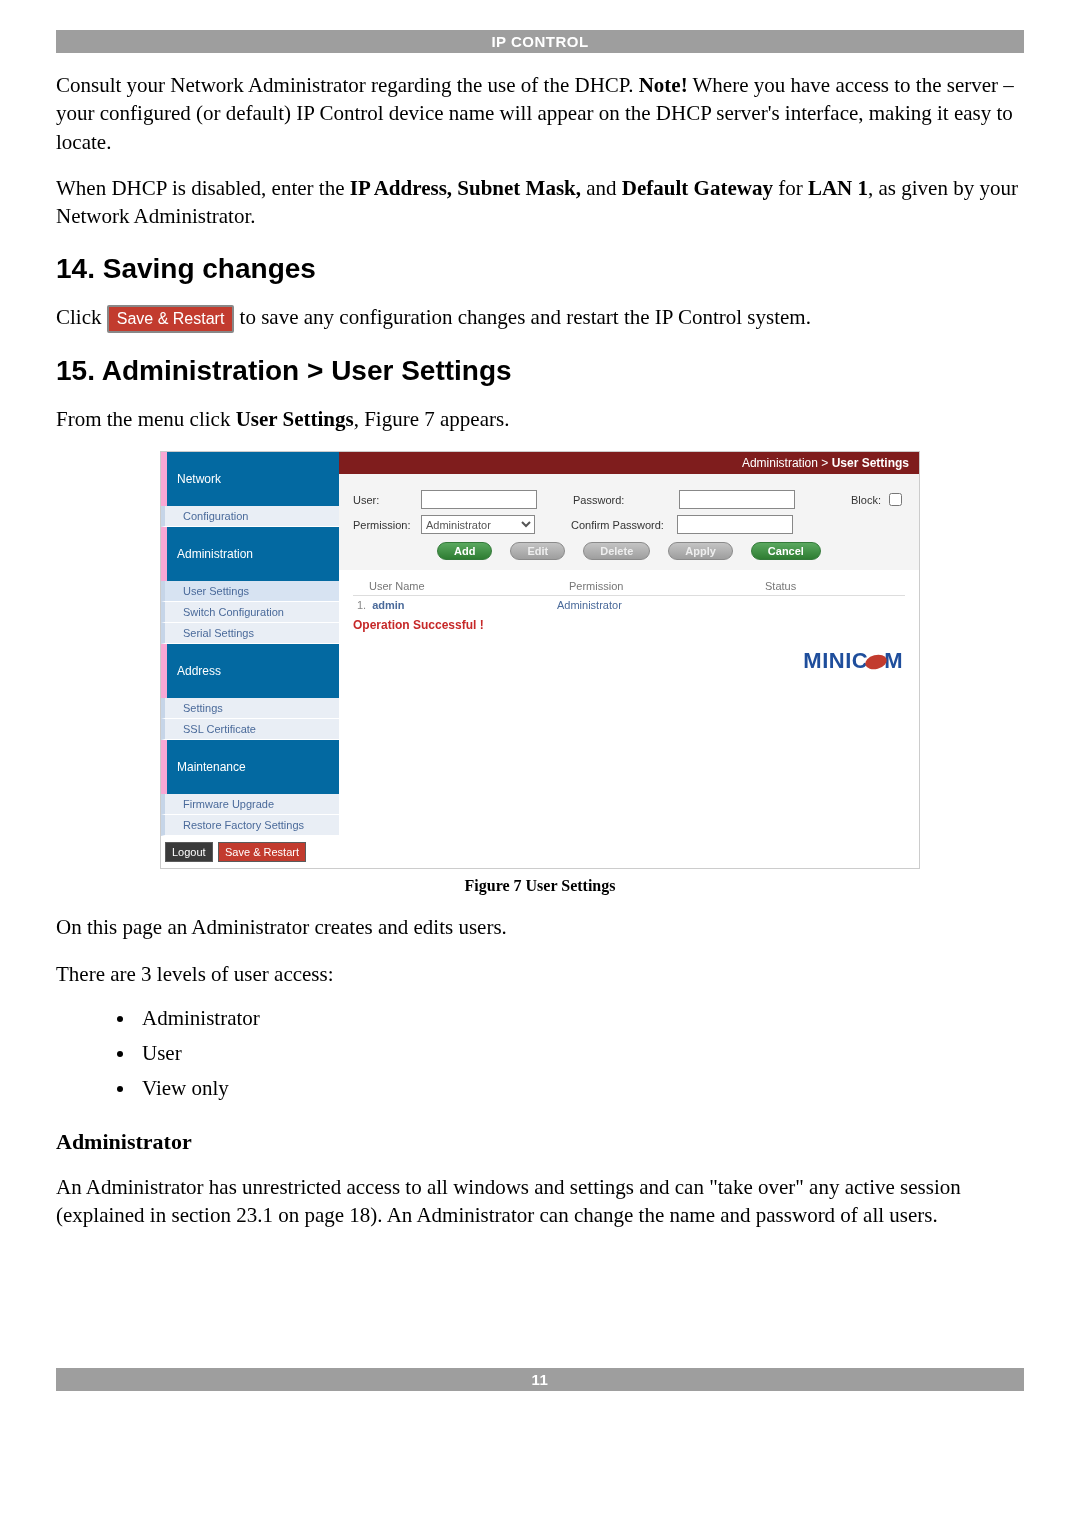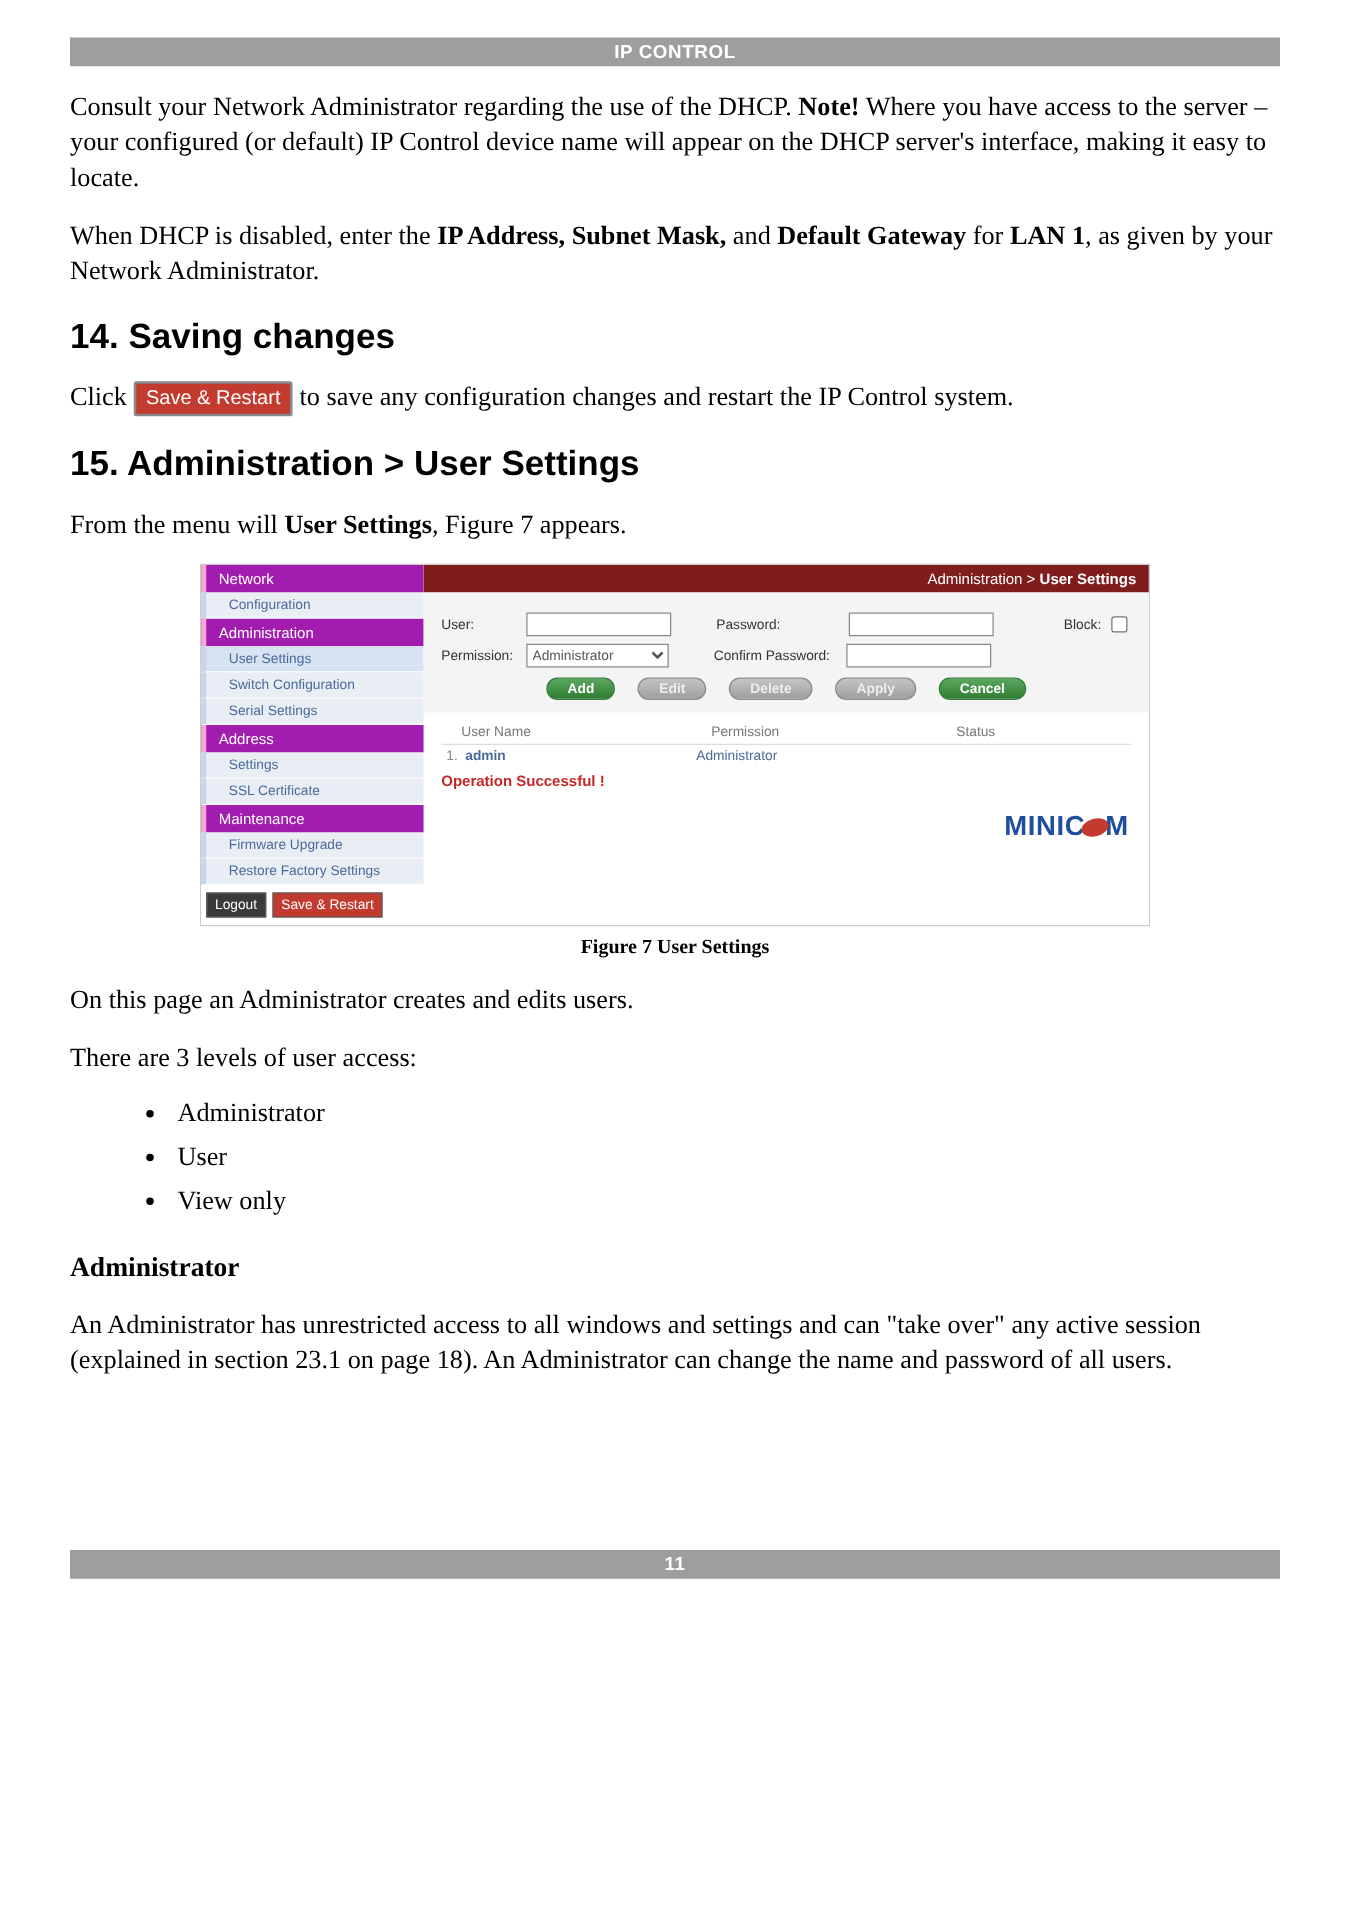--- a/index.html
+++ b/index.html
@@ -84,25 +84,25 @@
     font-size: 12px;
     background: #fff;
   }
   
   .sidebar {
     width: 178px;
     background: #fff;
     padding: 0;
   }
   .sb-section-head {
-    background: #a21caf;
-    color: #fff;
-    padding: 4px 10px;
+    background: #0369a1;
+    color: #fff;
+    padding: 20px 10px;
     font-size: 12px;
-    border-left: 4px solid #f9a8d4;
+    border-left: 6px solid #f9a8d4;
   }
   .sb-item {
     background: #e9eef5;
     color: #4a6a9a;
     padding: 4px 10px 4px 18px;
     border-left: 4px solid #c6d5e8;
     border-bottom: 1px solid #fff;
     font-size: 11px;
     cursor: pointer;
   }
@@ -274,21 +274,21 @@
 
   <h2 class="section">14. Saving changes</h2>
 
   <p class="body-text">
     <span>Click </span><span class="btn-img">Save &amp; Restart</span><span> to save any configuration changes and restart the IP Control system.</span>
   </p>
 
   <h2 class="section">15. Administration &gt; User Settings</h2>
 
   <p class="body-text">
-    <span>From the menu will </span><span class="bold">User Settings</span><span>, Figure 7 appears.</span>
+    <span>From the menu click </span><span class="bold">User Settings</span><span>, Figure 7 appears.</span>
   </p>
 
   <div class="figure-wrap">
     <div class="ui">
 
       <div class="sidebar">
         <div class="sb-section-head">Network</div>
         <div class="sb-item">Configuration</div>
 
         <div class="sb-section-head">Administration</div>

